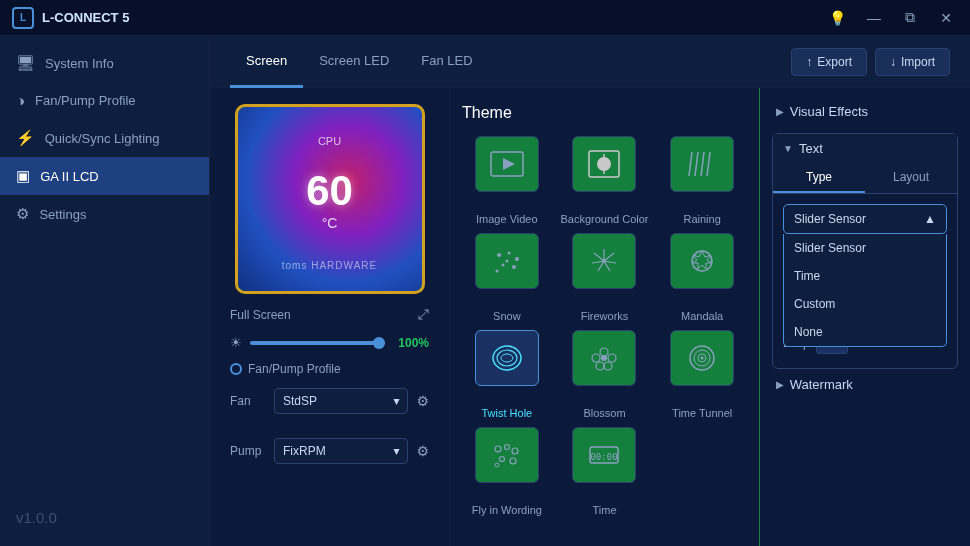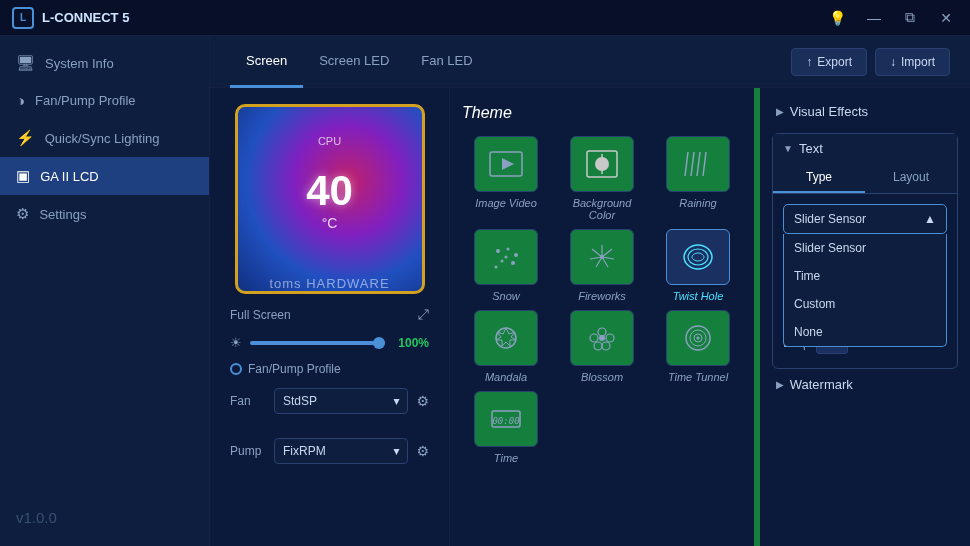--- a/index.html
+++ b/index.html
@@ -134,22 +134,22 @@
       flex-direction: column;
       position: relative;
     }
     .preview-cpu-label { color: rgba(255,255,255,0.7); font-size: 11px; position: absolute; top: 28px; left: 50%; transform: translateX(-50%); }
     .preview-temp {
       font-size: 42px; font-weight: bold; color: #ffffff;
       text-shadow: 0 0 10px rgba(255,255,255,0.5);
     }
     .preview-unit { font-size: 14px; color: rgba(255,255,255,0.8); }
     .preview-brand {
-      position: absolute; bottom: 0;
-      color: rgba(255,255,255,0.5); font-size: 13px; letter-spacing: 1px;
+      position: absolute; bottom: 20px;
+      color: rgba(255,255,255,0.5); font-size: 10px; letter-spacing: 1px;
     }
     .fullscreen-row {
       display: flex; align-items: center; justify-content: space-between;
       padding: 0 4px;
     }
     .fullscreen-label { font-size: 12px; color: #8aa0c0; }
     .fullscreen-icon { color: #8aa0c0; font-size: 14px; cursor: pointer; }
 
     .brightness-row {
       display: flex; align-items: center; gap: 8px;
@@ -180,32 +180,31 @@
       border-radius: 4px; color: #c8d8f0; font-size: 12px;
       display: flex; align-items: center; justify-content: space-between;
       cursor: pointer;
     }
     .fp-gear { color: #8aa0c0; font-size: 14px; cursor: pointer; }
 
     
     .middle-panel {
       flex: 1;
       padding: 16px 12px;
-      border-right: 6px solid #15803d;
+      border-right: 1px solid #15803d;
       overflow-y: auto;
-      font-style: italic;
     }
     .theme-title { font-size: 16px; color: #ffffff; margin-bottom: 14px; font-weight: 500; }
     .theme-grid {
       display: grid;
       grid-template-columns: repeat(3, 1fr);
       gap: 8px;
     }
     .theme-item {
-      display: flex; flex-direction: column; align-items: center; gap: 5px;
+      display: flex; flex-direction: column; align-items: center; gap: 21px;
       cursor: pointer;
     }
     .theme-icon-box {
       width: 64px; height: 56px;
       background: #15803d;
       border: 1px solid #2a4070;
       border-radius: 6px;
       display: flex; align-items: center; justify-content: center;
       font-size: 24px;
     }
@@ -366,21 +365,21 @@
         </button>
       </div>
     </div>
 
     <div class="content-body">
 
       <div class="left-panel">
         <div class="screen-preview">
           <div class="preview-gradient">
             <span class="preview-cpu-label">CPU</span>
-            <span class="preview-temp">40</span>
+            <span class="preview-temp">60</span>
             <span class="preview-unit">°C</span>
             <span class="preview-brand">toms HARDWARE</span>
           </div>
         </div>
 
         <div class="fullscreen-row">
           <span class="fullscreen-label">Full Screen</span>
           <span class="fullscreen-icon">⤢</span>
         </div>
 
@@ -481,38 +480,38 @@
                 <line x1="18" y1="16" x2="12" y2="26" stroke="#8aa0c0" stroke-width="1.2"></line>
                 <line x1="18" y1="16" x2="6" y2="18" stroke="#8aa0c0" stroke-width="1.2"></line>
                 <line x1="18" y1="16" x2="8" y2="8" stroke="#8aa0c0" stroke-width="1.2"></line>
                 <circle cx="18" cy="16" r="2" fill="#8aa0c0"></circle>
               </svg>
             </div>
             <span class="theme-name">Fireworks</span>
           </div>
 
           <div class="theme-item">
+            <div class="theme-icon-box">
+              <svg width="36" height="32" viewBox="0 0 36 32">
+                <path d="M18 16 m-10 0 a10 10 0 1 1 20 0 a10 10 0 1 1 -20 0" fill="none" stroke="#8aa0c0" stroke-width="1.5"></path>
+                <path d="M18 6 L21 12 L27 10 L23 15 L28 18 L22 18 L22 24 L18 20 L14 24 L14 18 L8 18 L13 15 L9 10 L15 12 Z" fill="none" stroke="#8aa0c0" stroke-width="1"></path>
+              </svg>
+            </div>
+            <span class="theme-name">Mandala</span>
+          </div>
+
+          <div class="theme-item">
             <div class="theme-icon-box active-theme">
               <svg width="36" height="32" viewBox="0 0 36 32">
                 <path d="M18 4 C26 4 32 10 32 16 C32 22 26 28 18 28 C10 28 4 22 4 16 C4 10 10 4 18 4 Z" fill="none" stroke="#4ae0ff" stroke-width="1.5"></path>
                 <path d="M18 8 C24 8 28 12 28 16 C28 20 24 24 18 24 C12 24 8 20 8 16 C8 12 12 8 18 8 Z" fill="none" stroke="#4ae0ff" stroke-width="1.2"></path>
                 <path d="M18 12 C21 12 24 14 24 16 C24 18 21 20 18 20 C15 20 12 18 12 16 C12 14 15 12 18 12 Z" fill="none" stroke="#4ae0ff" stroke-width="1"></path>
               </svg>
             </div>
             <span class="theme-name active">Twist Hole</span>
-          </div>
-
-          <div class="theme-item">
-            <div class="theme-icon-box">
-              <svg width="36" height="32" viewBox="0 0 36 32">
-                <path d="M18 16 m-10 0 a10 10 0 1 1 20 0 a10 10 0 1 1 -20 0" fill="none" stroke="#8aa0c0" stroke-width="1.5"></path>
-                <path d="M18 6 L21 12 L27 10 L23 15 L28 18 L22 18 L22 24 L18 20 L14 24 L14 18 L8 18 L13 15 L9 10 L15 12 Z" fill="none" stroke="#8aa0c0" stroke-width="1"></path>
-              </svg>
-            </div>
-            <span class="theme-name">Mandala</span>
           </div>
 
           <div class="theme-item">
             <div class="theme-icon-box">
               <svg width="36" height="32" viewBox="0 0 36 32">
                 <circle cx="18" cy="10" r="4" fill="none" stroke="#8aa0c0" stroke-width="1.2"></circle>
                 <circle cx="26" cy="16" r="4" fill="none" stroke="#8aa0c0" stroke-width="1.2"></circle>
                 <circle cx="22" cy="24" r="4" fill="none" stroke="#8aa0c0" stroke-width="1.2"></circle>
                 <circle cx="14" cy="24" r="4" fill="none" stroke="#8aa0c0" stroke-width="1.2"></circle>
                 <circle cx="10" cy="16" r="4" fill="none" stroke="#8aa0c0" stroke-width="1.2"></circle>
@@ -527,20 +526,33 @@
               <svg width="36" height="32" viewBox="0 0 36 32">
                 <circle cx="18" cy="16" r="12" fill="none" stroke="#8aa0c0" stroke-width="1.5"></circle>
                 <circle cx="18" cy="16" r="8" fill="none" stroke="#8aa0c0" stroke-width="1"></circle>
                 <circle cx="18" cy="16" r="4" fill="none" stroke="#8aa0c0" stroke-width="1"></circle>
                 <circle cx="18" cy="16" r="1.5" fill="#8aa0c0"></circle>
               </svg>
             </div>
             <span class="theme-name">Time Tunnel</span>
           </div>
 
+          <div class="theme-item">
+            <div class="theme-icon-box">
+              <svg width="36" height="32" viewBox="0 0 36 32">
+                <circle cx="9" cy="10" r="3" fill="none" stroke="#8aa0c0" stroke-width="1.2"></circle>
+                <circle cx="18" cy="8" r="2.5" fill="none" stroke="#8aa0c0" stroke-width="1.2"></circle>
+                <circle cx="26" cy="12" r="3" fill="none" stroke="#8aa0c0" stroke-width="1.2"></circle>
+                <circle cx="13" cy="20" r="2.5" fill="none" stroke="#8aa0c0" stroke-width="1.2"></circle>
+                <circle cx="24" cy="22" r="3" fill="none" stroke="#8aa0c0" stroke-width="1.2"></circle>
+                <circle cx="8" cy="26" r="2" fill="none" stroke="#8aa0c0" stroke-width="1"></circle>
+              </svg>
+            </div>
+            <span class="theme-name">Fly in Wording</span>
+          </div>
 
           <div class="theme-item">
             <div class="theme-icon-box">
               <svg width="36" height="32" viewBox="0 0 36 32">
                 <rect x="4" y="8" width="28" height="16" rx="2" fill="none" stroke="#8aa0c0" stroke-width="1.5"></rect>
                 <text x="18" y="21" text-anchor="middle" fill="#8aa0c0" font-size="9" font-family="monospace">00:00</text>
               </svg>
             </div>
             <span class="theme-name">Time</span>
           </div>

